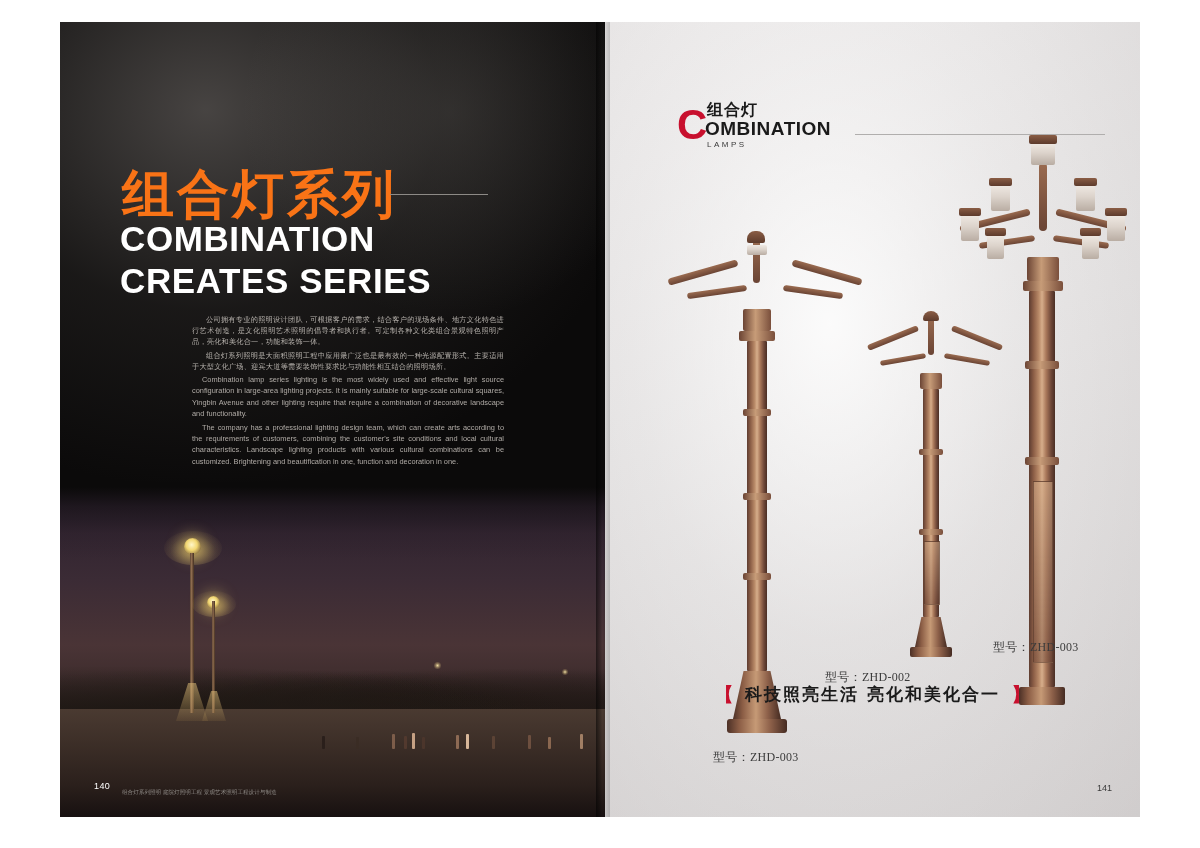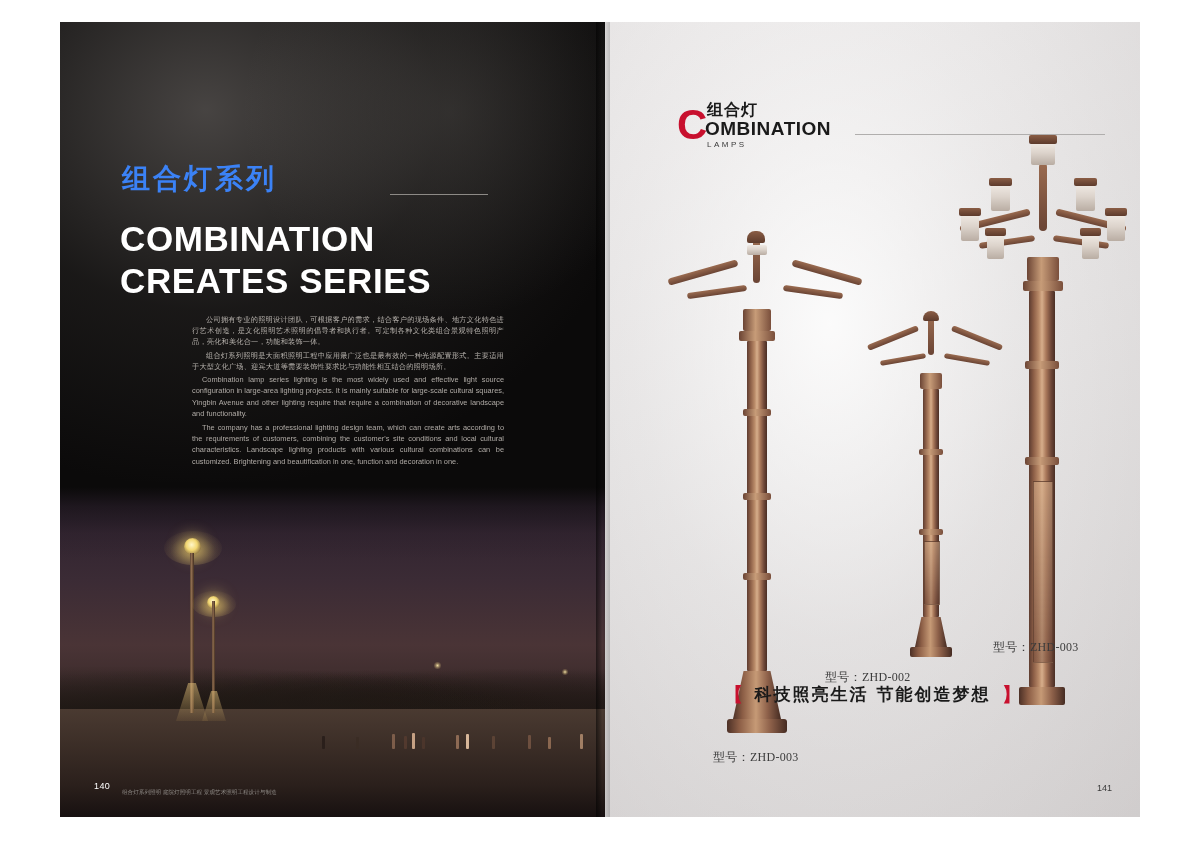--- a/index.html
+++ b/index.html
@@ -45,22 +45,22 @@
     left: 180px; top: 0px;
     width: 420px; height: 300px;
     background: radial-gradient(ellipse at 50% 30%, rgba(150,145,140,0.20) 0%, rgba(11,10,10,0) 70%);
     pointer-events: none;
   }
 
   .zh-title {
     position: absolute;
     left: 62px;
     top: 138px;
-    color: #3b82f6;
-    font-size: 28px;
+    color: #f97316;
+    font-size: 52px;
     letter-spacing: 3px;
     font-weight: bold;
     font-family: "DejaVu Sans", sans-serif;
     white-space: nowrap;
   }
   .title-rule {
     position: absolute;
     left: 330px;
     top: 172px;
     width: 98px;
@@ -485,21 +485,21 @@
       <div class="pole-body" style="left:84px; top:164px; width:26px; height:396px;"></div>
       <div class="pole-segment-ring" style="left:80px; top:234px; width:34px; height:8px;"></div>
       <div class="pole-segment-ring" style="left:80px; top:330px; width:34px; height:8px;"></div>
       <div class="pole-panel" style="left:88px; top:354px; width:18px; height:180px;"></div>
       <div class="pole-foot" style="left:74px; top:560px; width:46px; height:18px; border-radius:2px;"></div>
       <div class="model-label" style="left:48px; top:512px;">型号：ZHD-003</div>
     </div>
 
     <div id="slogan-row">
       <span class="bracket">【</span>
-      <span id="slogan-zh">科技照亮生活  节能创造梦想</span>
+      <span id="slogan-zh">科技照亮生活  亮化和美化合一</span>
       <span class="bracket">】</span>
     </div>
 
     <div class="page-num-right">141</div>
   </div>
 
   <div id="spine"></div>
 </div>
 
 </body></html>

